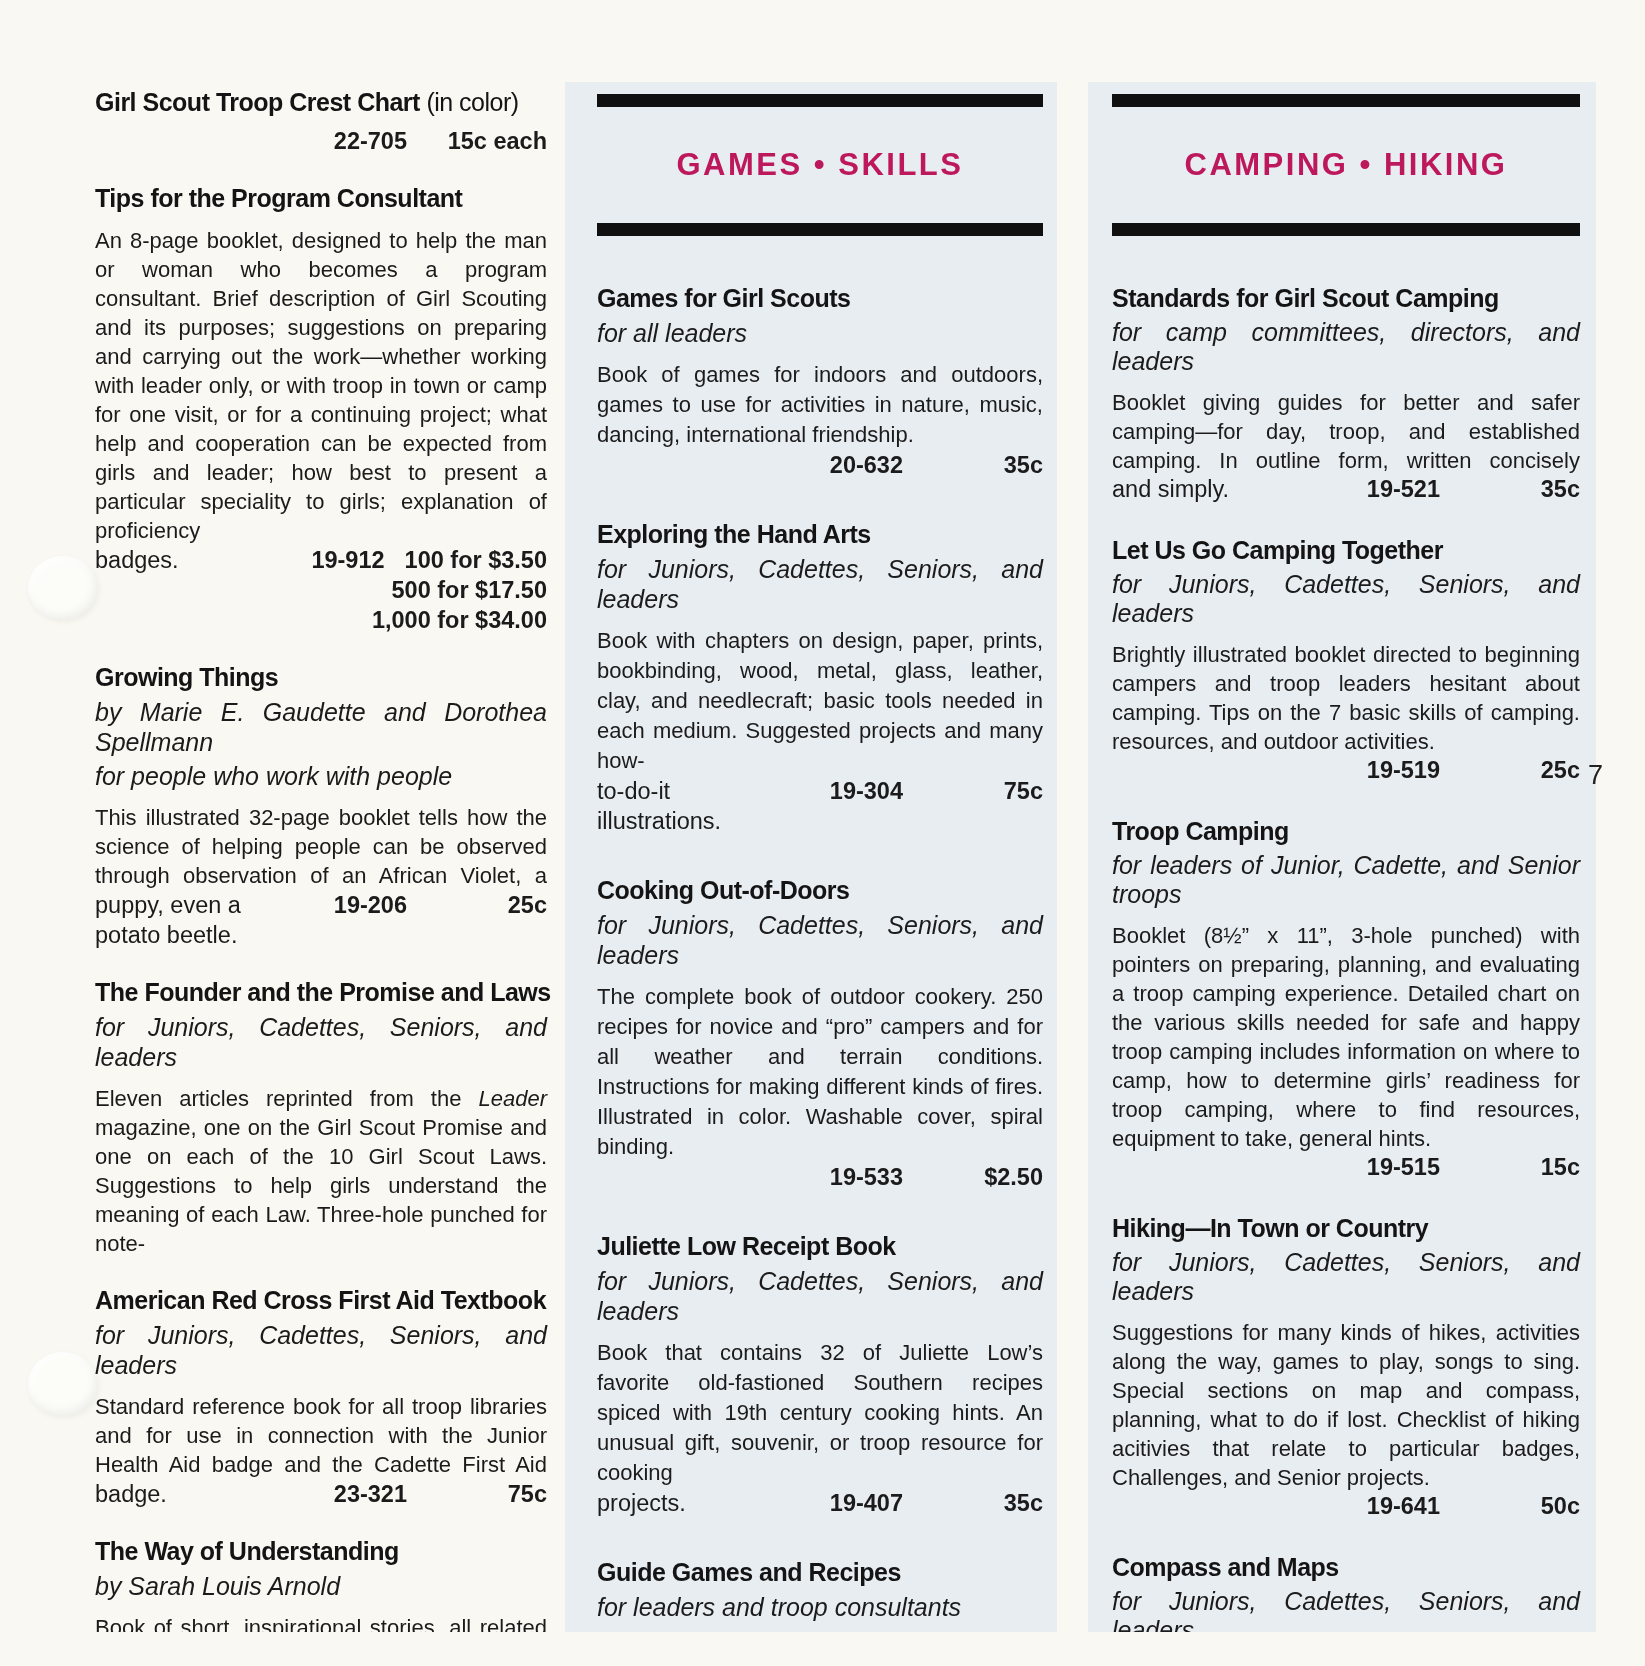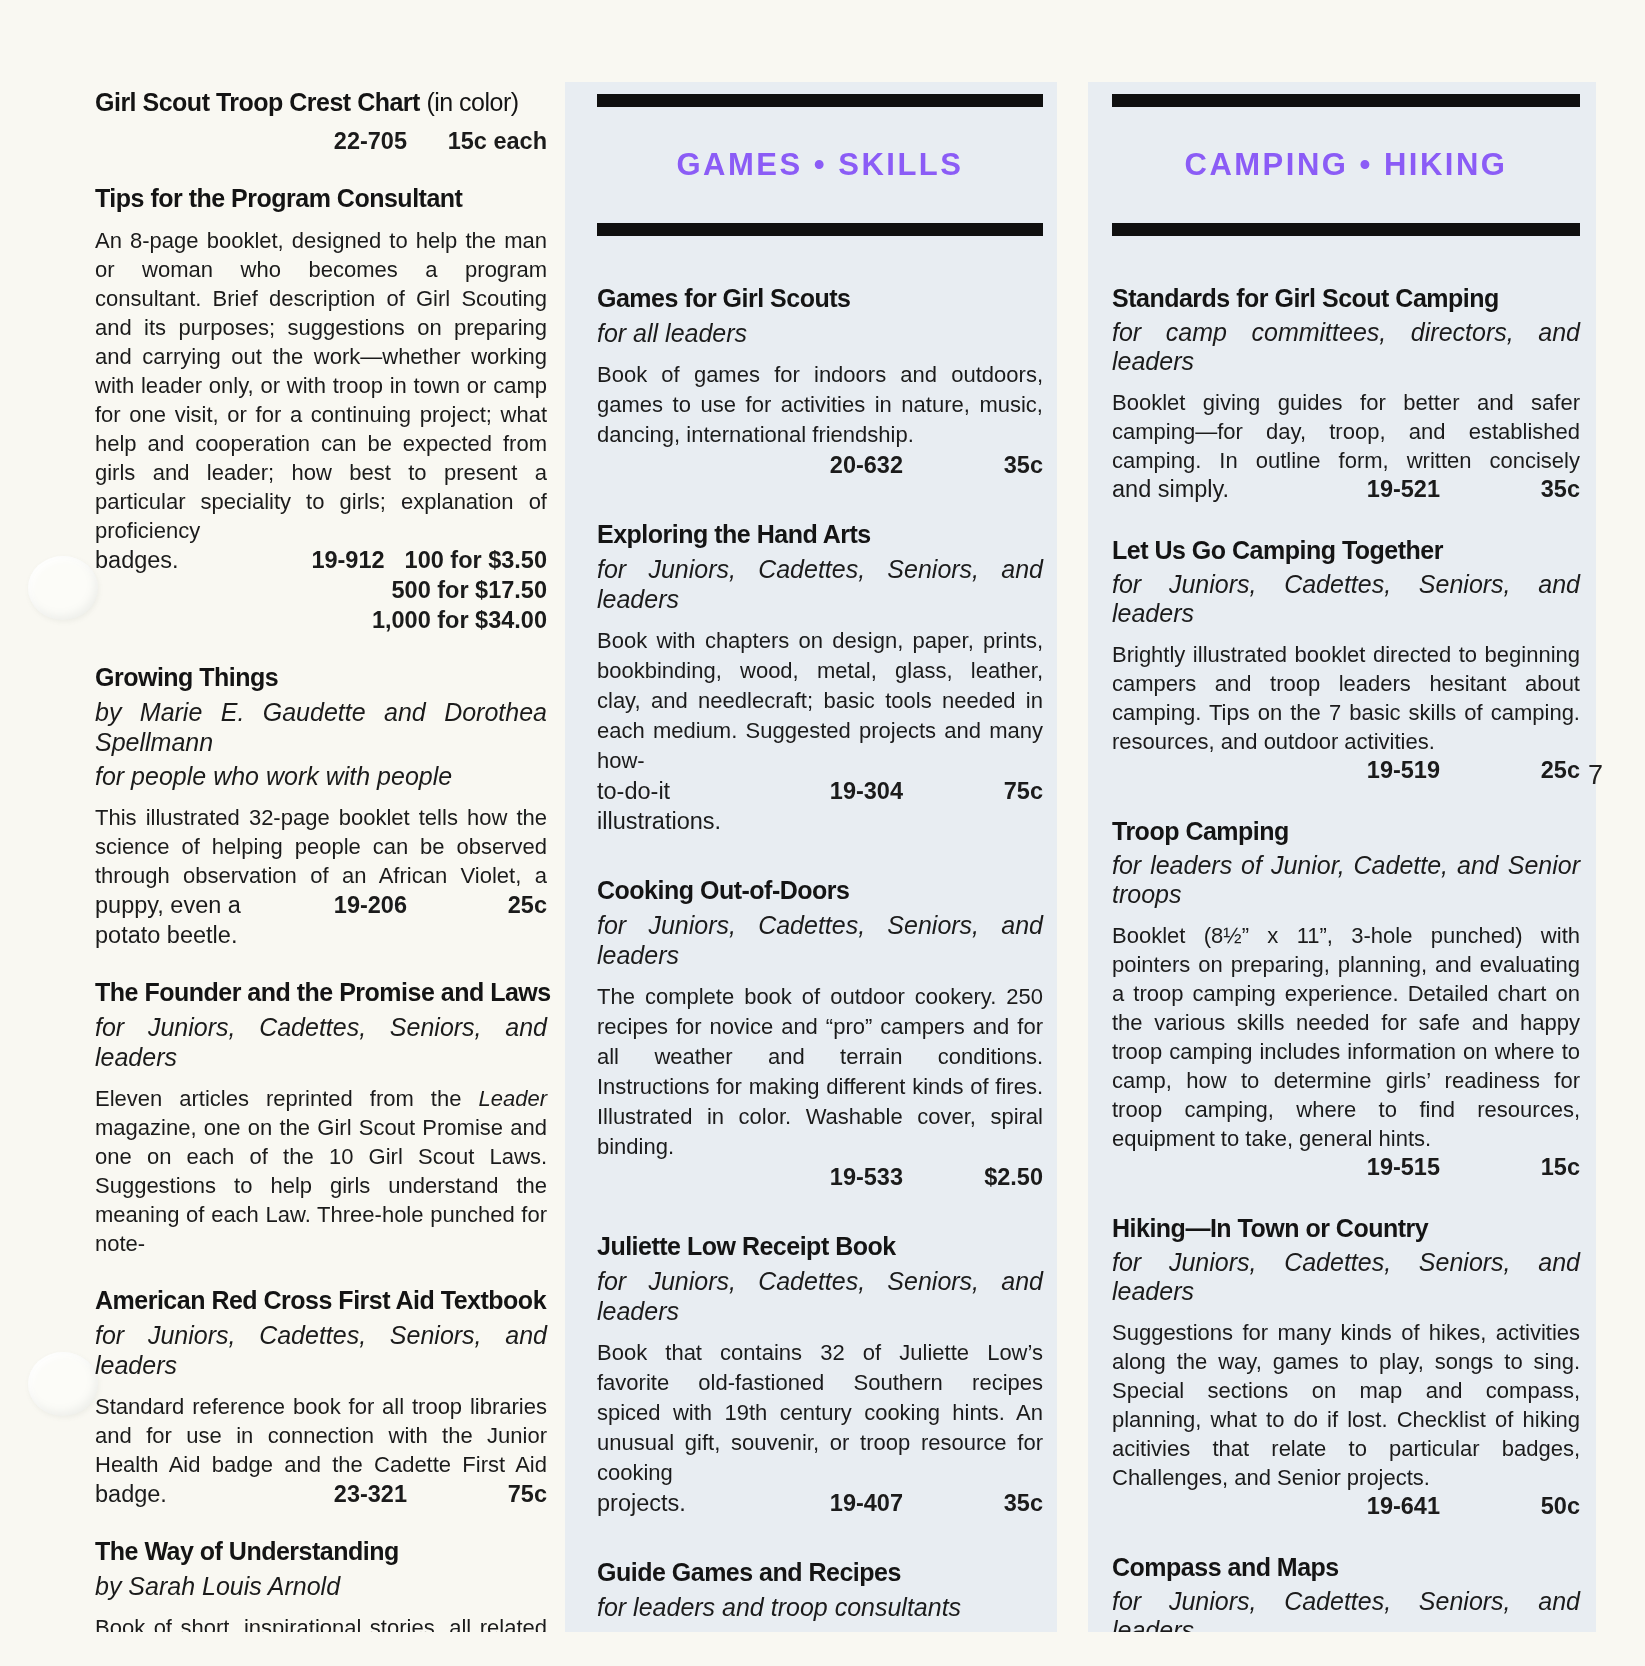--- a/index.html
+++ b/index.html
@@ -12,21 +12,21 @@
   .panel{position:absolute;top:82px;height:1562px;background:#e8edf2;overflow:hidden;}
   .panel.mid{left:565px;width:492px;}
   .panel.right{left:1088px;width:508px;}
   .panel.mid .content{padding:0 14px 0 32px;}
   .panel.right .content{padding:0 16px 0 24px;}
   
   .rule{height:13px;background:#101010;}
   .rule.top{margin-top:12px;}
   .section-header{
     font-size:31px;font-weight:bold;letter-spacing:2.5px;text-align:center;
-    padding:40px 0 40px;color:#8b5cf6;white-space:nowrap;
+    padding:40px 0 40px;color:#be185d;white-space:nowrap;
   }
   
   .item{margin-top:26px;}
   .panel.mid .item{margin-top:38px;}
   .panel.right .item{margin-top:30px;}
   .panel .items .item:first-child{margin-top:46px;}
   .col-left > .item:first-child{margin-top:0;}
   .heading{
     font-size:25px;font-weight:bold;line-height:32px;margin:0;
     letter-spacing:-0.5px;white-space:nowrap;color:#141414;

